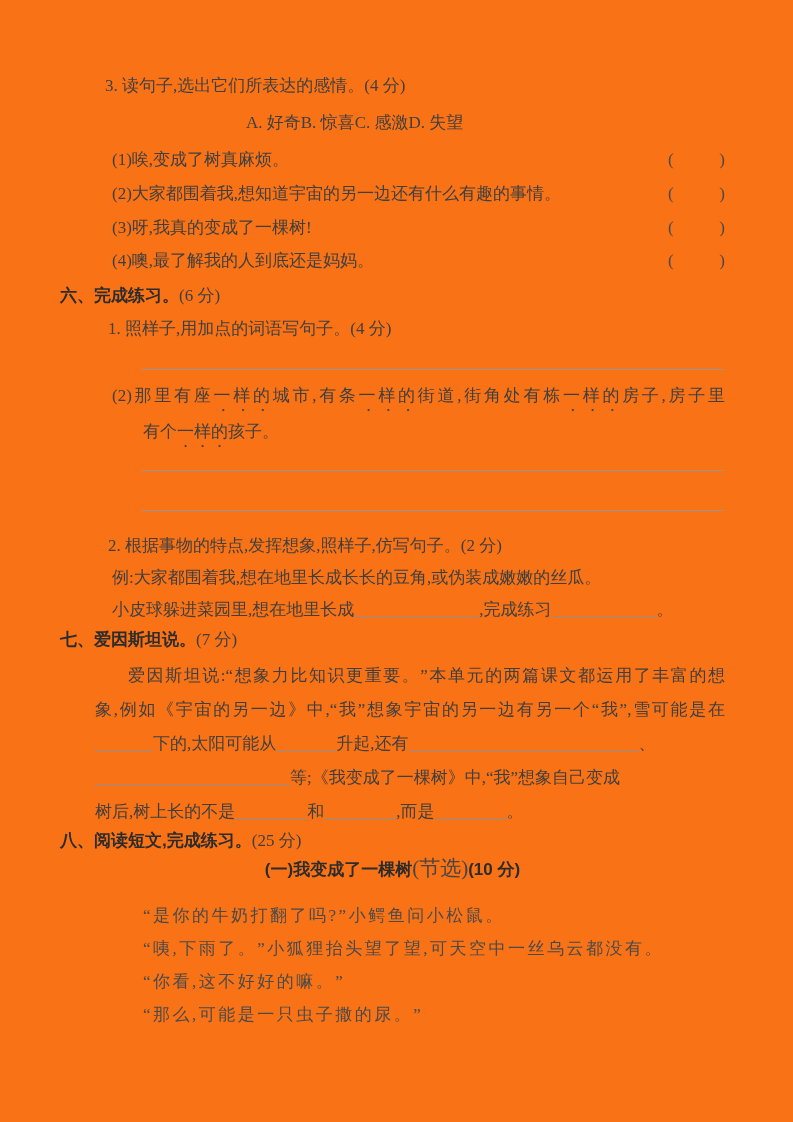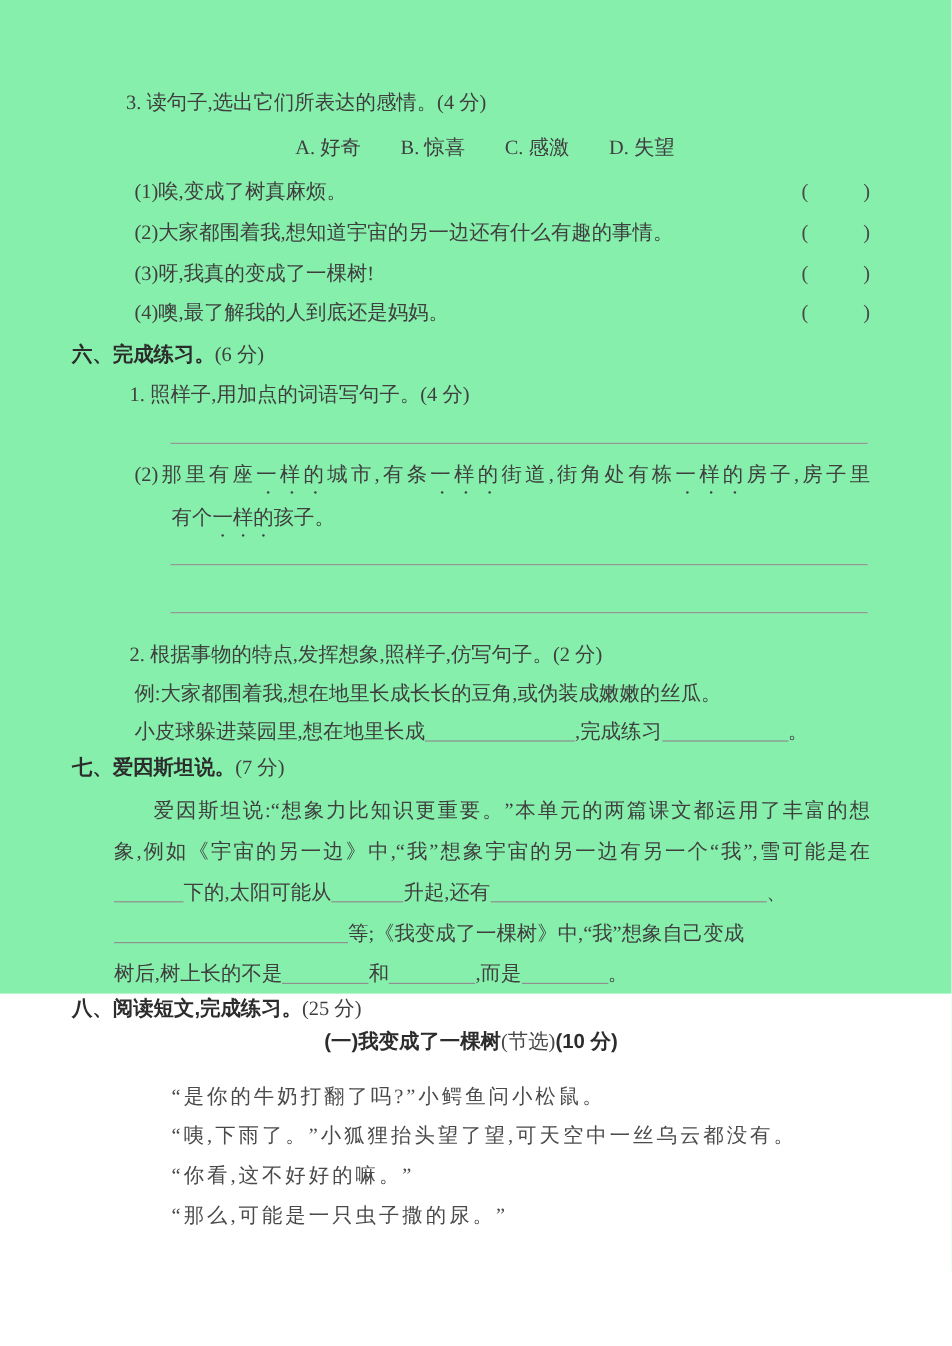--- a/index.html
+++ b/index.html
@@ -1,26 +1,26 @@
 <!DOCTYPE html>
 <html lang="zh"><head>
 <meta charset="utf-8">
 <style>
   html,body{margin:0;padding:0;background:#ffffff;}
   body{width:793px;height:1122px;overflow:hidden;}
   .page{
-    box-sizing:border-box;width:793px;height:828px;
+    box-sizing:border-box;width:793px;height:1122px;
     padding:74px 68px 0 60px;
     font-family:"Liberation Serif","DejaVu Serif",serif;
-    font-size:17px;color:#3f3f3f;background:#86efac;
+    font-size:17px;color:#3f3f3f;background:#f97316;
   }
   .row{line-height:24px;}
   
   .q-title{margin-left:45px;}
-  .options{margin-left:186px;margin-top:13px;display:flex;gap:33px;line-height:24px;}
+  .options{margin-left:186px;margin-top:13px;display:flex;line-height:24px;}
   .item{margin-left:52px;display:flex;line-height:24px;}
   .item .br{margin-left:auto;width:57px;display:flex;justify-content:space-between;color:#4a4a4a;}
   .mt13{margin-top:13px;} .mt10{margin-top:10px;} .mt9{margin-top:9px;} .mt11{margin-top:11px;}
   .mt7{margin-top:7px;} .mt8{margin-top:8px;} .mt6{margin-top:6px;} .mt3{margin-top:3px;}
   .mt28{margin-top:28px;} .mt19{margin-top:19px;} .mt39{margin-top:39px;} .mt23{margin-top:23px;}
   .mt17{margin-top:17px;} .mt0{margin-top:0;}
   
   .sec{font-family:"Liberation Sans","DejaVu Sans",sans-serif;font-weight:bold;color:#2c2c2c;line-height:24px;}
   .sec .score{font-family:"Liberation Serif","DejaVu Serif",serif;font-weight:normal;color:#3f3f3f;}
   .qnum{margin-left:48px;line-height:24px;}
@@ -37,21 +37,21 @@
   .ansline{height:0;border-bottom:1px solid #979797;margin-left:82px;width:581px;}
   
   .blank{display:inline-block;border-bottom:1px solid #8f8f8f;height:14px;vertical-align:-3px;}
   .bl-s{width:58px;} .bl-s2{width:60px;} .bl-l{width:230px;} .bl-m{width:195px;}
   .bl-x{width:72px;} .bl-qa{width:125px;} .bl-qb{width:105px;}
   
   .par{margin-left:35px;width:630px;box-sizing:border-box;line-height:34px;}
   .ind{padding-left:33px;}
   
   .ptitle{text-align:center;line-height:24px;font-family:"Liberation Sans","DejaVu Sans",sans-serif;font-weight:bold;color:#2c2c2c;}
-  .ptitle .sub-small{font-family:"Liberation Serif","DejaVu Serif",serif;font-weight:normal;font-size:17px;color:#454545;}
+  .ptitle .sub-small{font-family:"Liberation Serif","DejaVu Serif",serif;font-weight:normal;font-size:21px;color:#454545;}
   .passage p{margin:0;line-height:33px;padding-left:83px;color:#4a4a4a;letter-spacing:2.5px;}
 </style>
 </head>
 <body>
 
 <div class="page">
 
   <div class="row q-title">3. 读句子,选出它们所表达的感情。(4 分)</div>
 
   <div class="options">

